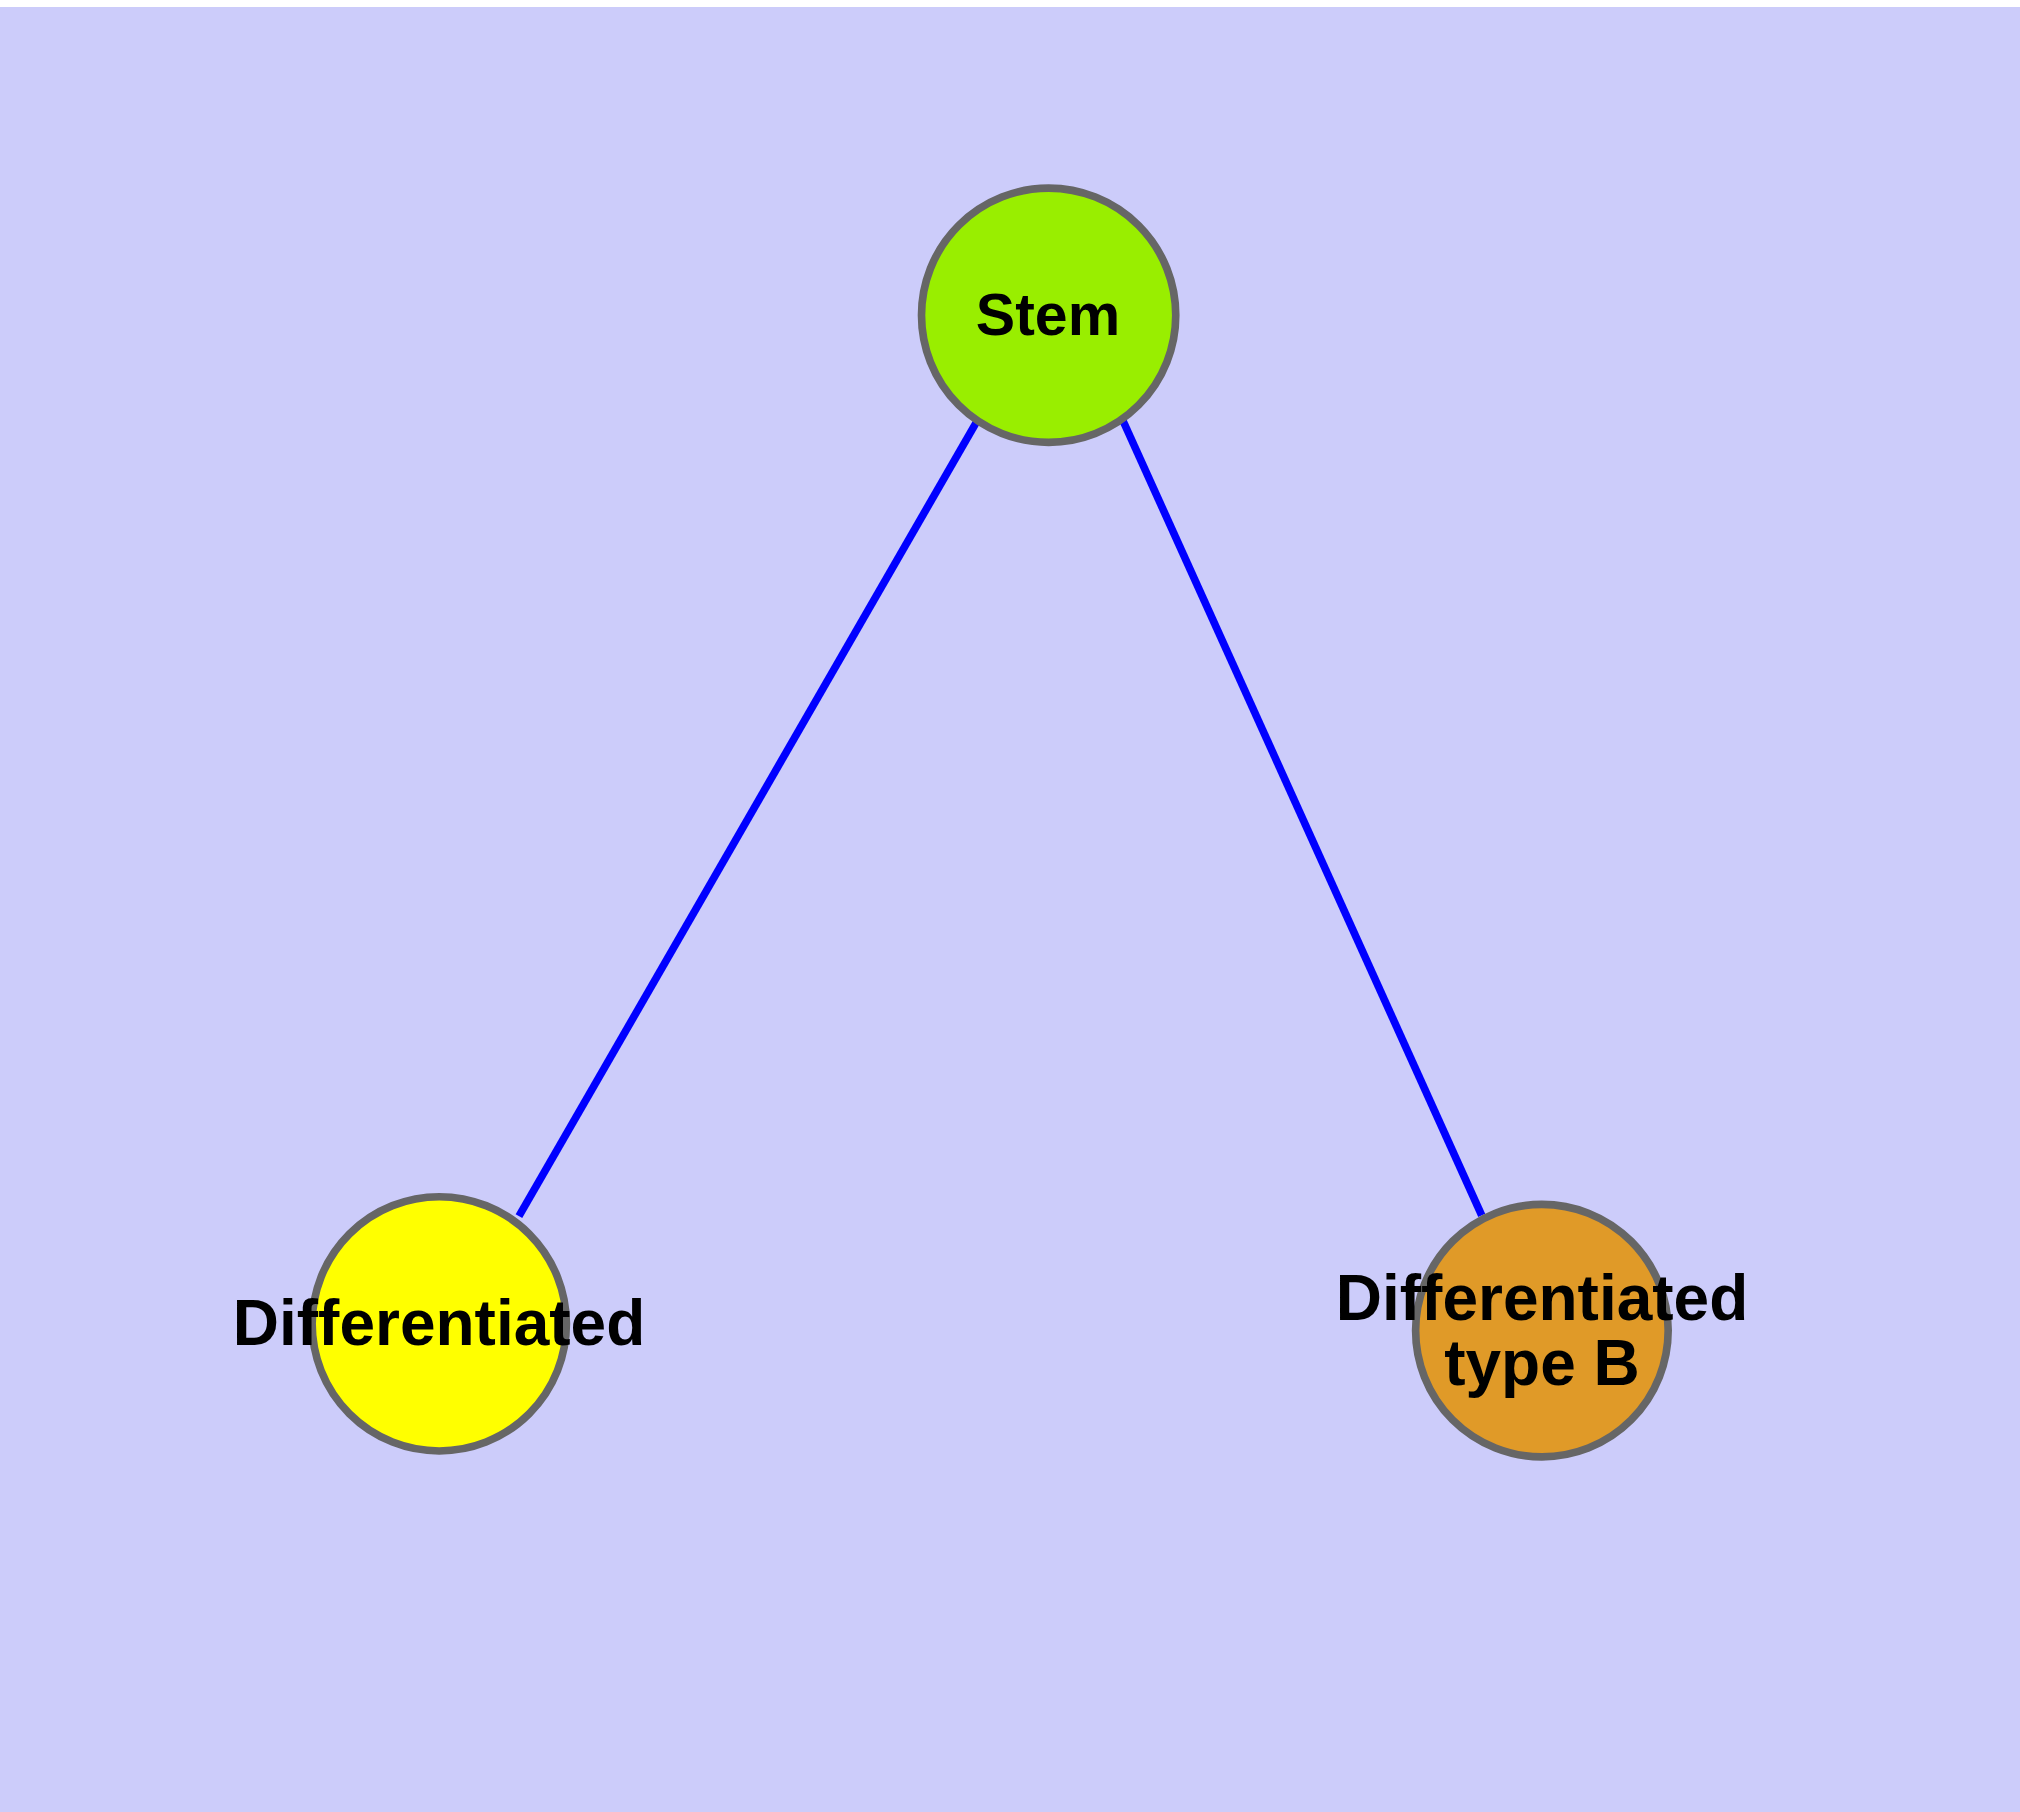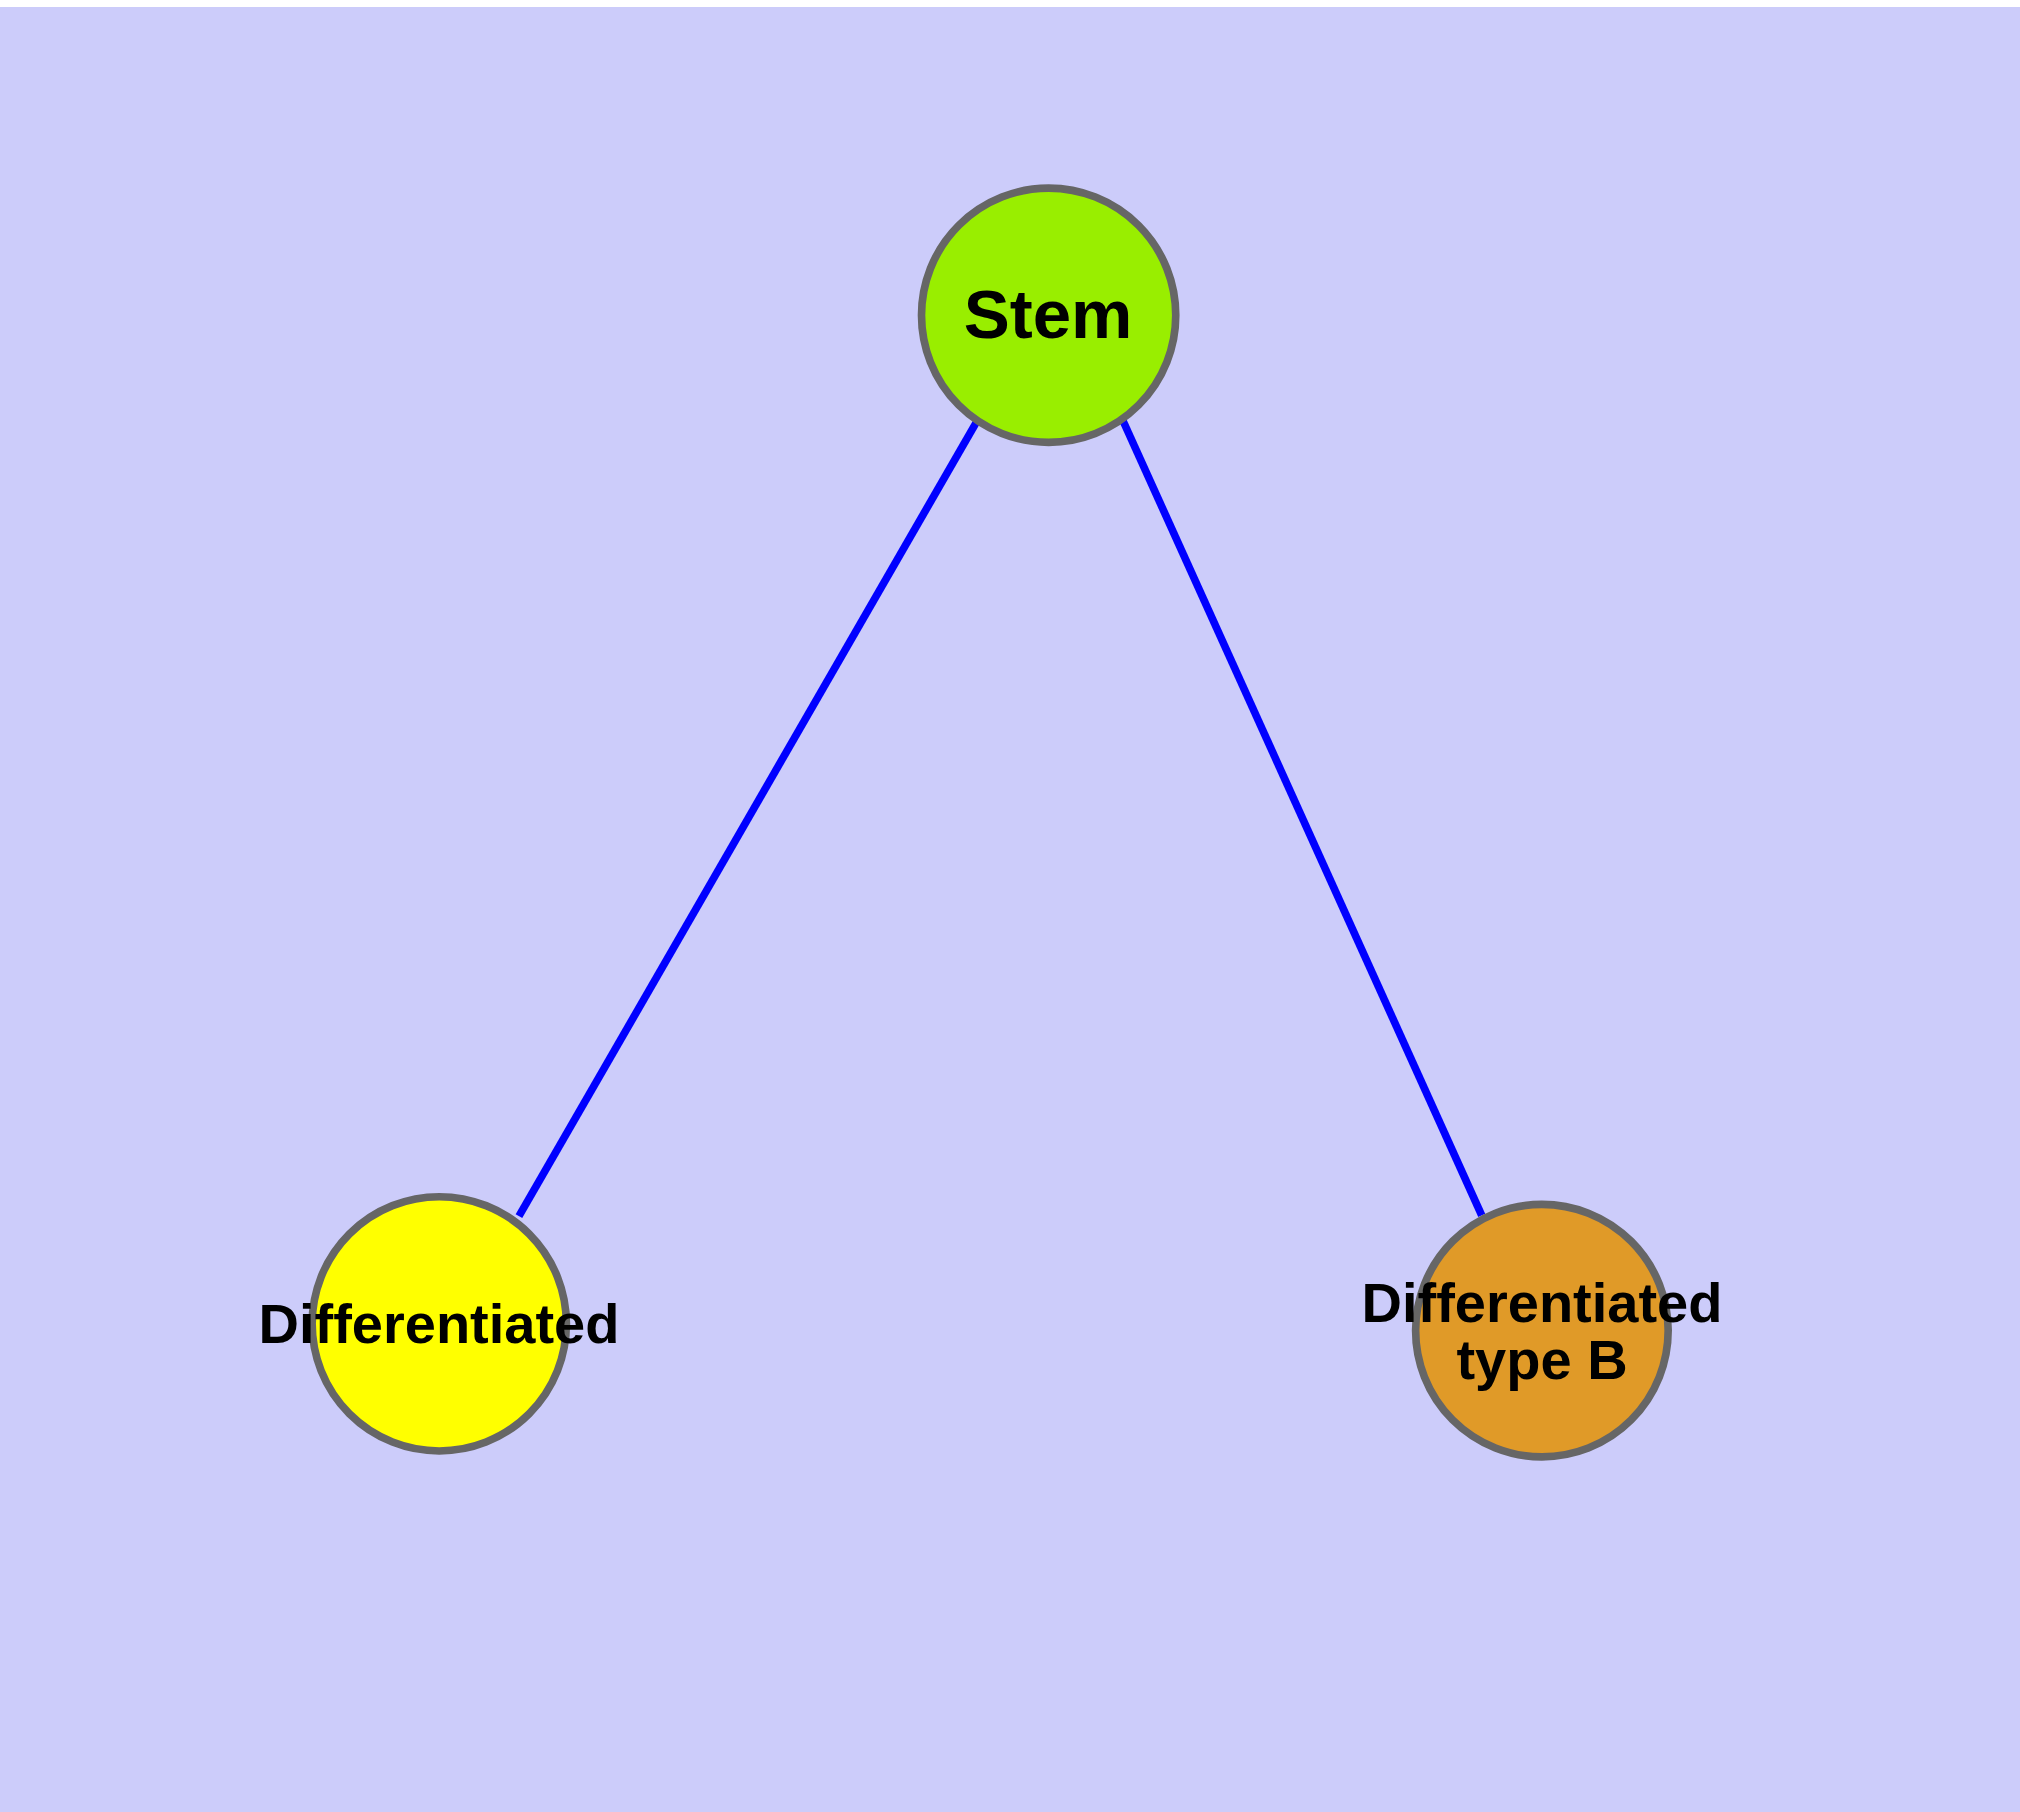--- a/index.html
+++ b/index.html
@@ -35,24 +35,24 @@
     position: absolute;
     text-align: center;
     color: #000000;
     font-weight: bold;
     line-height: 1.02;
     white-space: pre;
     pointer-events: none;
     transform: translate(-50%, -50%);
   }
   .node-label.root {
-    font-size: 69px;
+    font-size: 59px;
   }
   .node-label.leaf {
-    font-size: 56px;
+    font-size: 64px;
   }
 </style>
 </head>
 <body>
 
 <div id="canvas">
 
   <div id="plot-bg"></div>
 
   <svg id="graph-svg" viewBox="0 0 2384 2138">

